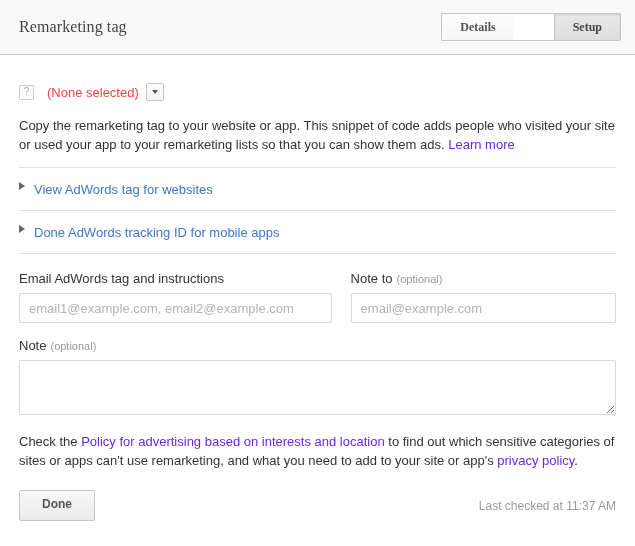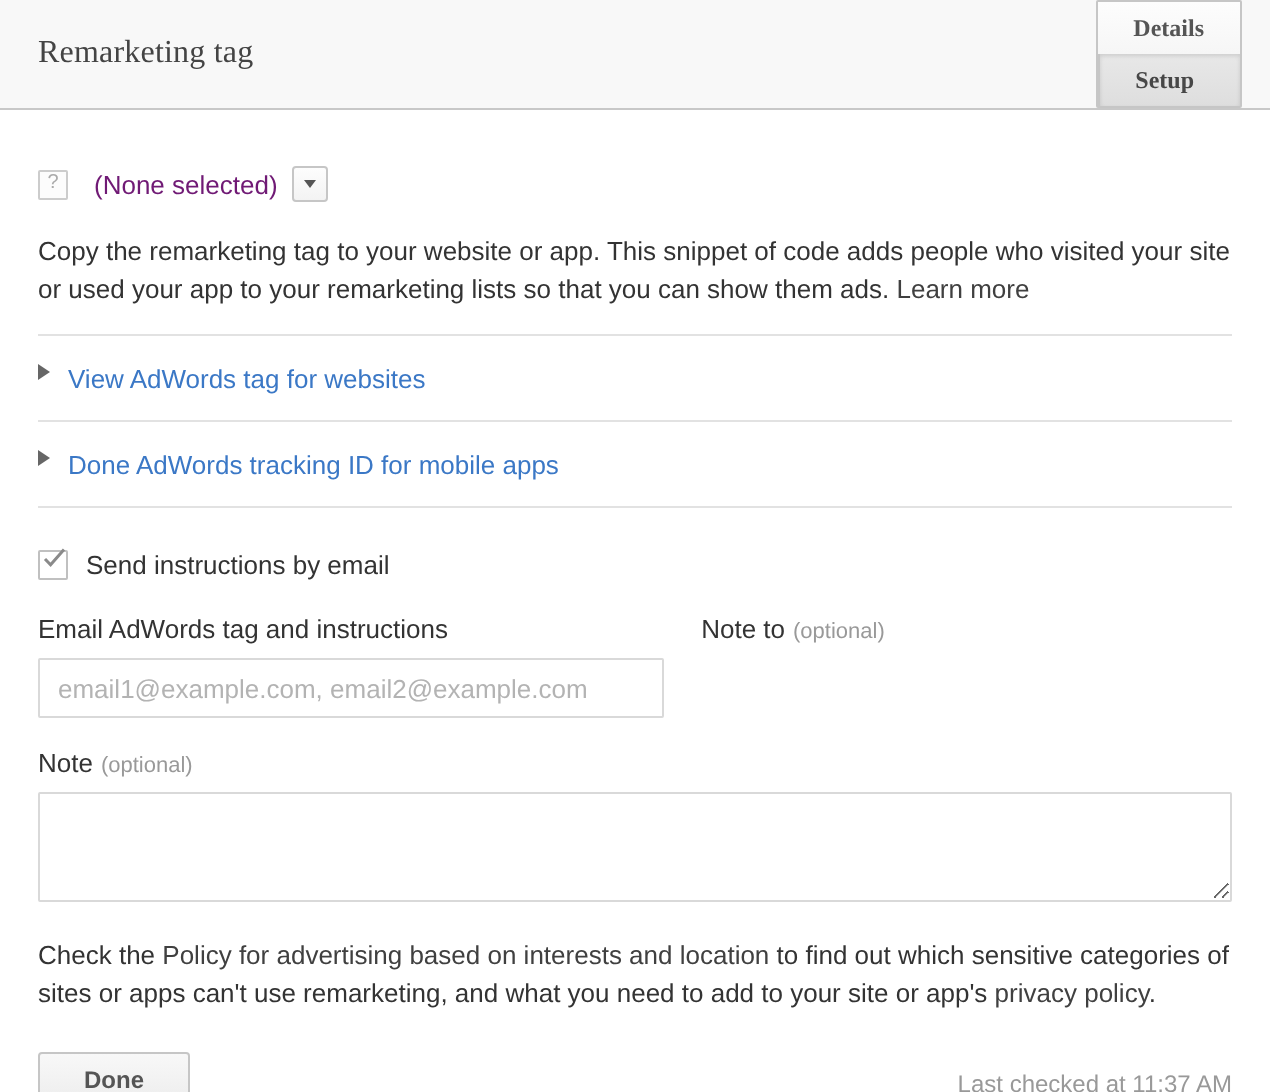--- a/index.html
+++ b/index.html
@@ -33,41 +33,41 @@
     color: #444444;
     font-weight: normal;
     letter-spacing: .1px;
   }
   .seg-group {
     display: flex;
     border: 1px solid #c6c6c6;
     border-radius: 1px;
     overflow: hidden;
     background: #fff;
-    flex-direction: column;
   }
   .seg-btn {
     padding: 0 18px;
     height: 26px;
     line-height: 26px;
     font-size: 12px;
     font-weight: bold;
     color: #555555;
     background: linear-gradient(#fdfdfd, #f6f6f6);
     cursor: pointer;
     user-select: none;
     white-space: nowrap;
   }
   .seg-btn + .seg-btn {
     border-left: 1px solid #c6c6c6;
   }
   .seg-btn.active {
     background: linear-gradient(#e8e8e8, #dedede);
     color: #474747;
     box-shadow: inset 0 1px 2px rgba(0,0,0,.12);
+    margin-left: 40px;
   }
 
   
   .content {
     padding: 0 19px;
   }
   .row-biztypes {
     display: flex;
     align-items: center;
     padding-top: 28px;
@@ -84,21 +84,21 @@
     height: 13px;
     border: 1px solid #cccccc;
     border-radius: 1px;
     font-size: 10px;
     color: #aaaaaa;
     background: #fcfcfc;
     cursor: pointer;
     margin-right: 13px;
     line-height: 1;
   }
-  .dd-value { margin-right: 7px; color: #701a75; }
+  .dd-value { margin-right: 7px; color: #ef4444; }
   .dd-arrow-btn {
     display: inline-flex;
     align-items: center;
     justify-content: center;
     width: 16px;
     height: 16px;
     border: 1px solid #c6c6c6;
     border-radius: 2px;
     background: linear-gradient(#fdfdfd, #f3f3f3);
     cursor: pointer;
@@ -112,21 +112,21 @@
 
   .desc {
     font-size: 13px;
     line-height: 19px;
     color: #333;
     padding-top: 11px;
     padding-bottom: 13px;
     max-width: 600px;
   }
   a.link {
-    color: #404040;
+    color: #6d28d9;
     text-decoration: none;
     cursor: pointer;
   }
 
   .divider {
     border-top: 1px solid #e2e2e2;
     height: 0;
   }
 
   .expand-row {
@@ -291,38 +291,31 @@
 
   <div class="divider"></div>
 
   <div class="expand-row">
     <span class="tri"></span>
     <a class="expand-link">Done AdWords tracking ID for mobile apps</a>
   </div>
 
   <div class="divider"></div>
 
-  <div class="checkbox-row">
-    <span class="cbox">
-      <svg class="tick" viewBox="0 0 12 12">
-        <path d="M1.5 6.5 L4.3 9.4 L11 1.8" fill="none" stroke="#8a8a8a" stroke-width="1.5"></path>
-      </svg>
-    </span>
-    <span class="cbox-label">Send instructions by email</span>
-  </div>
 
   <div class="fields">
     <div class="field-col-1">
       <label class="field-label">Email AdWords tag and instructions</label>
       <input class="txt" type="text" placeholder="email1@example.com, email2@example.com" style="">
     </div>
     <div class="field-col-2">
       <label class="field-label">
         <span>Note to</span><span class="optional">(optional)</span>
       </label>
+      <input class="txt" type="text" placeholder="email@example.com" style="">
     </div>
   </div>
 
   <div class="note-block">
     <label class="field-label">
       <span>Note</span><span class="optional">(optional)</span>
     </label>
     <textarea class="note-area" placeholder="" style=""></textarea>
   </div>
 

